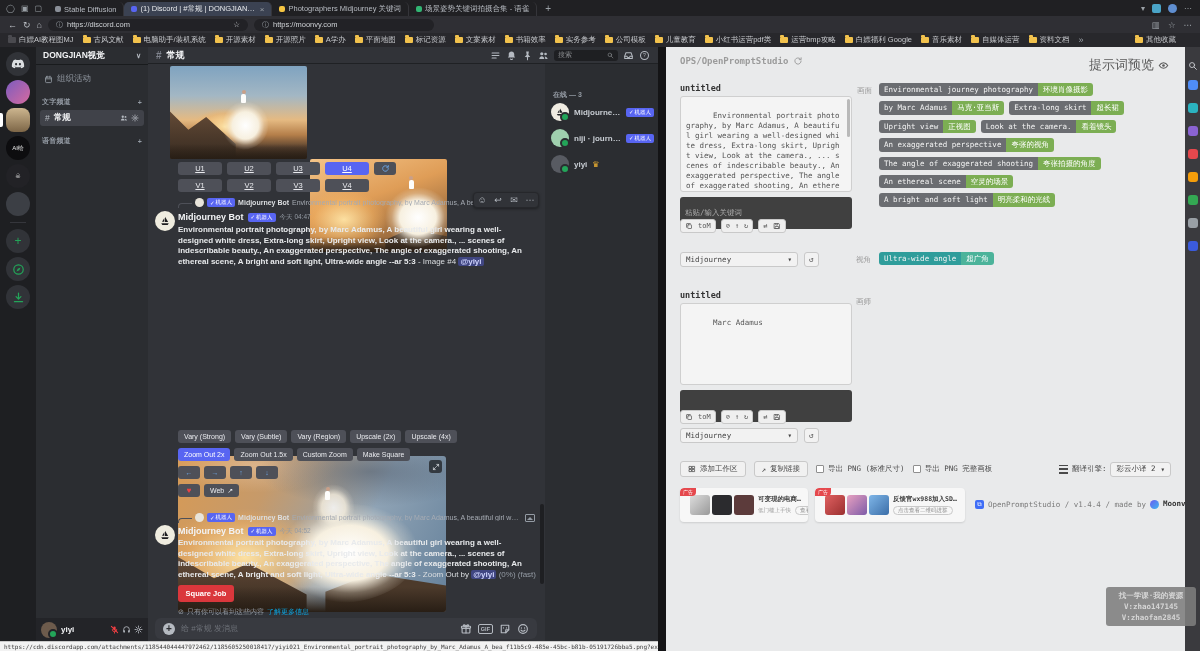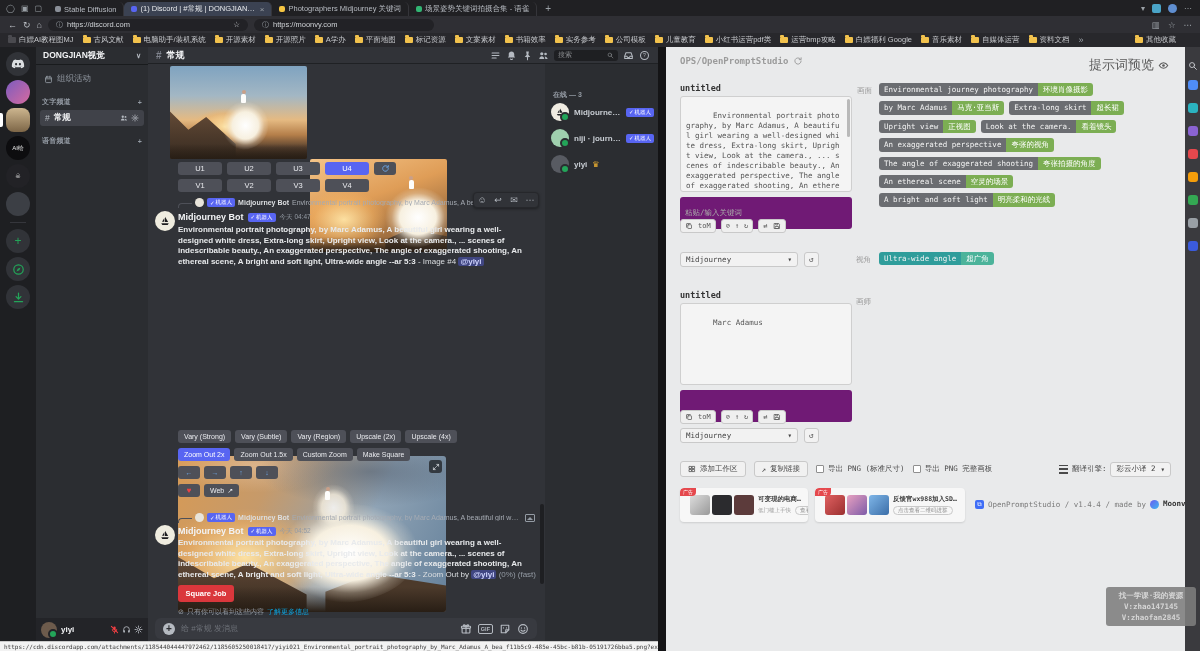--- a/index.html
+++ b/index.html
@@ -87,21 +87,21 @@
   .m-avatar::after{content:"";position:absolute;right:-1px;bottom:-1px;width:6px;height:6px;border-radius:50%;background:#23a559;border:2px solid #2b2d31;}
   .m-name{font-size:8px;color:#c8cdd3;font-weight:bold;white-space:nowrap;overflow:hidden;text-overflow:ellipsis;}
   .m-crown{color:#f0b232;font-size:8px;}
   .bot-badge{display:inline-flex;align-items:center;gap:1px;background:#5865f2;color:#fff;font-size:5.5px;border-radius:2px;padding:1px 3px;white-space:nowrap;flex:0 0 auto;}
 
   
   .mj-thumb{position:absolute;top:2px;width:137px;height:93px;border-radius:2px;overflow:hidden;}
   .uvrow{position:absolute;left:30px;display:flex;gap:5px;}
   .dbtn{display:inline-flex;align-items:center;justify-content:center;gap:3px;background:#4e5058;color:#e9eaee;border-radius:3px;font-size:7px;height:13px;padding:0 6px;white-space:nowrap;}
   .dbtn.primary{background:#5865f2;color:#fff;}
-  .dbtn.uv{width:44px;padding:0;font-size:7.5px;}
+  .dbtn.uv{width:44px;padding:0;font-size:7.5px;text-decoration:underline;}
   .dbtn.sq{width:22px;padding:0;}
   .dbtn .icn{width:8px;height:8px;}
   .dbtn .g-blue{color:#6ea8e8;}
   .dbtn .g-red{color:#ed4245;font-size:8px;}
 
   .replyline{position:absolute;left:30px;right:10px;height:11px;display:flex;align-items:center;gap:3px;font-size:7px;color:#949ba4;white-space:nowrap;overflow:hidden;}
   .reply-arc{width:14px;height:5px;border-left:1.5px solid #4e5058;border-top:1.5px solid #4e5058;border-top-left-radius:4px;margin-top:5px;flex:0 0 14px;}
   .reply-ava{width:9px;height:9px;border-radius:50%;background:#e8e4da;flex:0 0 9px;}
   .reply-name{color:#dbdee1;font-weight:bold;}
   .reply-prev{color:#a6abb3;overflow:hidden;text-overflow:ellipsis;}
@@ -150,21 +150,21 @@
   
   .split{position:absolute;left:658px;top:47px;width:8px;height:604px;background:#141416;}
   .ops{position:absolute;left:666px;top:47px;width:519px;height:604px;background:#e9eaeb;font-family:"DejaVu Sans Mono",monospace;color:#3c3c3c;}
   .ops-h{position:absolute;left:14px;top:9px;display:flex;align-items:center;gap:5px;font-size:9px;color:#9b9b9b;font-weight:bold;}
   .ops-h .icn{width:10px;height:10px;color:#9b9b9b;}
   .ops-preview{position:absolute;right:16px;top:9px;display:flex;align-items:center;gap:4px;font-size:13px;color:#5a5a5a;}
   .ops-preview .icn{width:11px;height:11px;color:#5a5a5a;}
   .ws-name{position:absolute;left:14px;font-size:8.5px;font-weight:bold;color:#333;}
   .ops-ta{position:absolute;left:14px;width:172px;background:#f4f4f4;border:1px solid #cfcfcf;border-radius:3px;font-size:7.5px;line-height:10px;color:#555;padding:4px 8px 4px 5px;overflow:hidden;white-space:pre-wrap;word-break:break-all;}
   .ta-scroll{position:absolute;right:1px;top:2px;width:3px;height:40%;background:#b9b9b9;border-radius:2px;}
-  .ops-dark{position:absolute;left:14px;width:172px;height:32px;background:#701a75;border-radius:3px;color:#a9a9a9;font-size:7.5px;display:flex;align-items:center;padding:0 5px;}
+  .ops-dark{position:absolute;left:14px;width:172px;height:32px;background:#404040;border-radius:3px;color:#a9a9a9;font-size:7.5px;display:flex;align-items:center;padding:0 5px;}
   .ops-tools{position:absolute;left:14px;display:flex;gap:5px;}
   .tgroup{display:flex;align-items:center;height:14px;background:#efefef;border:1px solid #c9c9c9;border-radius:3px;padding:0 4px;gap:5px;font-size:7px;color:#5a5a5a;}
   .tgroup .icn{width:8px;height:8px;color:#5a5a5a;}
   .selrow{position:absolute;left:14px;display:flex;gap:6px;align-items:center;}
   .opssel{width:118px;height:15px;background:#f2f2f2;border:1px solid #c9c9c9;border-radius:3px;display:flex;align-items:center;justify-content:space-between;padding:0 5px;font-size:7.5px;color:#444;}
   .sqbtn{width:15px;height:15px;background:#f2f2f2;border:1px solid #c9c9c9;border-radius:3px;display:flex;align-items:center;justify-content:center;font-size:8px;color:#555;}
 
   .tag-group{position:absolute;left:190px;width:316px;display:flex;gap:6px;align-items:flex-start;}
   .tg-label{flex:0 0 17px;font-size:7.5px;color:#9a9a9a;padding-top:3px;}
   .tg-tags{flex:1;display:flex;flex-wrap:wrap;gap:5px;align-items:flex-start;}

